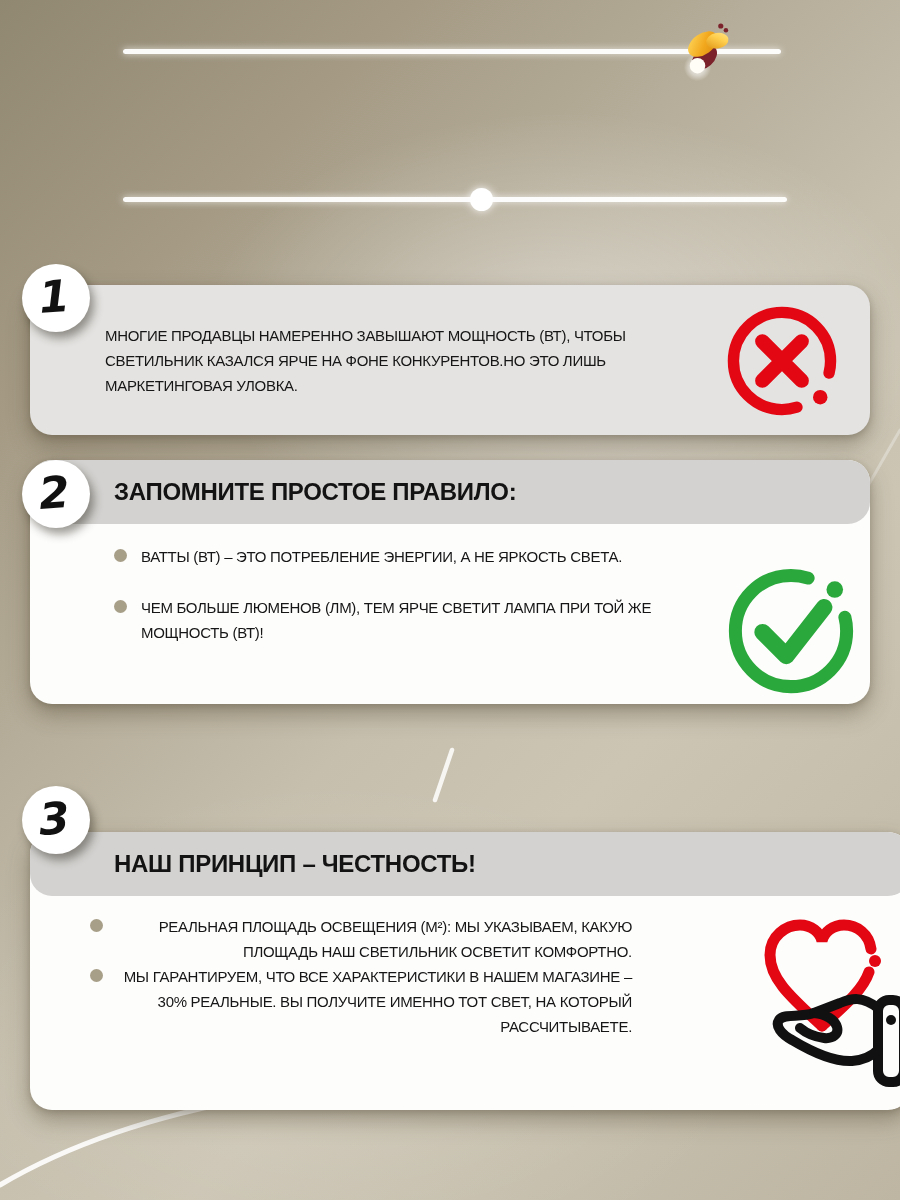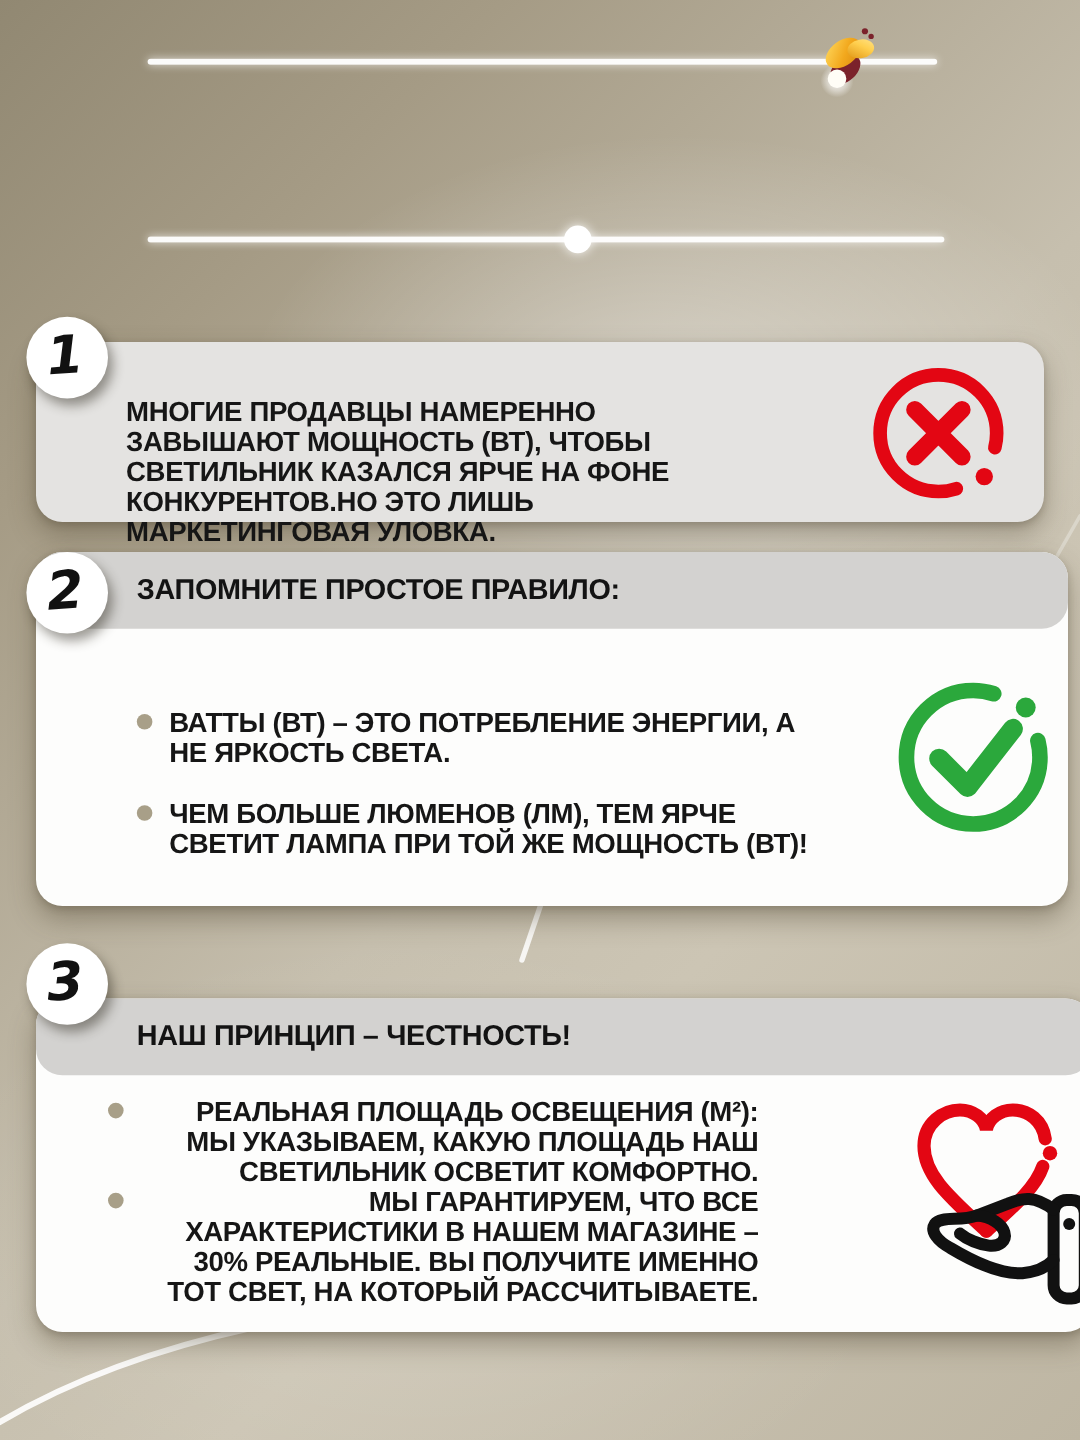--- a/index.html
+++ b/index.html
@@ -23,41 +23,41 @@
   .title{position:absolute;left:0;top:82px;width:900px;text-align:center;z-index:2;
          font-weight:700;font-size:46px;line-height:50px;color:#121212;letter-spacing:-1px;}
   .firefly{position:absolute;left:681px;top:20px;width:52px;height:62px;z-index:4;}
 
   
   .card{position:absolute;left:30px;width:840px;border-radius:22px;z-index:2;
         box-shadow:0 10px 22px rgba(70,60,40,.38),0 2px 6px rgba(70,60,40,.22);}
   .card-gray{background:#e4e3e1;}
   .card-white{background:#fdfdfc;}
   #card1{top:285px;height:150px;}
-  #card2{top:460px;height:295px;padding-left:20px;}
+  #card2{top:460px;height:244px;}
   #card3{top:832px;height:278px;padding-left:40px;}
 
   .card-header{position:absolute;left:0;top:0;width:100%;height:64px;background:#d3d2d0;
                border-radius:22px;}
   .card-header .hd{padding-left:84px;line-height:64px;font-weight:700;font-size:24px;
                    color:#131313;letter-spacing:-.3px;white-space:nowrap;}
 
   .badge{position:absolute;width:68px;height:68px;border-radius:50%;background:#fff;z-index:5;
          box-shadow:4px 6px 10px rgba(40,35,25,.45);display:flex;align-items:center;justify-content:center;}
   .badge span{font-style:italic;font-weight:700;font-size:44px;color:#111;
               font-family:"DejaVu Sans","Liberation Sans",sans-serif;transform:translate(-2px,-2px) rotate(-4deg);}
   #badge1{left:22px;top:264px;}
   #badge2{left:22px;top:460px;}
   #badge3{left:22px;top:786px;}
 
-  .body-text{font-weight:700;font-size:23px;line-height:25px;color:#161616;letter-spacing:-.3px;}
+  .body-text{font-weight:400;font-size:15px;line-height:25px;color:#161616;letter-spacing:-.3px;}
   #card1 .body-text{position:absolute;left:75px;top:23px;width:540px;}
 
   .bullets{position:absolute;display:flex;flex-direction:column;}
-  #card2 .bullets{left:84px;top:84px;width:585px;gap:26px;margin-top:46px;}
+  #card2 .bullets{left:84px;top:84px;width:585px;gap:26px;}
   #card3 .bullets{left:60px;top:82px;width:545px;text-align:right;}
   .bullet{display:flex;align-items:flex-start;}
   .dot{flex:0 0 13px;width:13px;height:13px;border-radius:50%;background:#a89f88;margin:5px 14px 0 0;}
   #card2 .bullet .body-text{width:555px;}
   #card3 .bullet .body-text{width:515px;}
 
   .icon-x{position:absolute;right:26px;top:14px;width:124px;height:124px;}
   .icon-check{position:absolute;right:8px;top:100px;width:142px;height:142px;}
   .icon-hearthand{position:absolute;right:2px;top:76px;width:172px;height:192px;}
 </style>

